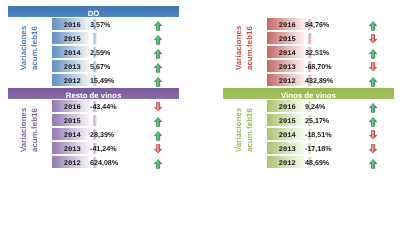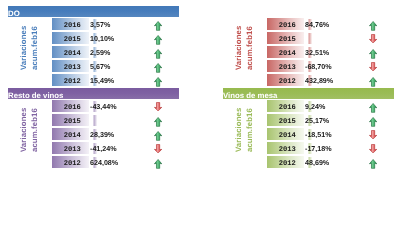--- a/index.html
+++ b/index.html
@@ -2,21 +2,21 @@
 <html><head>
 <meta charset="utf-8">
 <style>
   html,body{margin:0;padding:0;}
   body{width:400px;height:175px;background:#ffffff;overflow:hidden;
        font-family:"Liberation Sans", sans-serif;
        -webkit-font-smoothing:antialiased;text-rendering:geometricPrecision;}
   .board{position:relative;width:400px;height:175px;transform:translateZ(0);}
   .panel{position:absolute;width:185px;height:88px;}
   .hdr{position:absolute;left:8px;top:6.3px;width:171px;height:10.5px;
-       color:#ffffff;font-weight:bold;font-size:7.8px;
+       color:#ffffff;font-weight:bold;font-size:7.8px;text-align:center;
        line-height:15.4px;letter-spacing:0px;}
   .vlabel{position:absolute;left:18px;top:18px;width:26px;height:68px;}
   .vl{position:absolute;font-weight:bold;font-size:7.8px;white-space:nowrap;
       transform-origin:0 0;transform:rotate(-90deg);letter-spacing:0.1px;}
   .vl.l1{left:1.2px;top:51.6px;}
   .vl.l2{left:12px;top:51.6px;}
   .row{position:absolute;left:0;width:185px;height:12px;}
   .ycell{position:absolute;left:51.5px;top:0;width:37.5px;height:12px;
          font-size:7.15px;font-weight:bold;color:#1a1a1a;text-align:center;
          line-height:15.6px;box-sizing:border-box;}
@@ -60,21 +60,20 @@
             </defs>
             <path d="M38 4 L72 44 L53 40 L53 86 L23 86 L23 40 L4 44 Z" fill="url(#ag1)" stroke="#0d5f2b" stroke-width="5" stroke-linejoin="miter"></path>
           </svg>
         </div>
     </div>
     <div class="row" style="top:32.4px">
       <div class="ycell" style="background:linear-gradient(to right,rgb(98,143,196) 0%,rgb(136,170,210) 25%,rgb(188,207,230) 60%,rgb(239,243,249) 100%)">
         <span class="yt">2015</span>
       </div>
       <div class="sep" style="background:linear-gradient(to right,rgb(230,237,245) 0%,rgb(159,187,219) 30%,rgb(188,207,230) 55%,rgb(219,229,241) 80%,rgb(250,251,253) 100%)"></div>
-      <div class="pct">10,10%</div>
       <div class="arr">
           <svg viewBox="0 0 76 90" preserveAspectRatio="none">
             <defs>
               <linearGradient id="ag2" x1="0" y1="0" x2="1" y2="0">
                 <stop offset="0" stop-color="#0d5f2b"></stop>
                 <stop offset="0.18" stop-color="#34a85f"></stop>
                 <stop offset="0.42" stop-color="#6cc68c"></stop>
                 <stop offset="0.78" stop-color="#34a85f"></stop>
                 <stop offset="1" stop-color="#0d5f2b"></stop>
               </linearGradient>
@@ -368,21 +367,21 @@
               </linearGradient>
             </defs>
             <path d="M38 4 L72 44 L53 40 L53 86 L23 86 L23 40 L4 44 Z" fill="url(#ag15)" stroke="#0d5f2b" stroke-width="5" stroke-linejoin="miter"></path>
           </svg>
         </div>
     </div>
   </div>
 
   <div class="panel" style="left:215px;top:82px">
     <div class="hdr" style="background:linear-gradient(to bottom,hsl(79.6,43.9%,51.9%) 0%,hsl(79.6,43.1%,53.6%) 50%,hsl(79.6,41.9%,57.1%) 100%)">
-      <span>Vinos de mesa</span>
+      <span>Vinos de vinos</span>
     </div>
     <div class="vlabel">
       <div class="vl l1" style="color:#9bbb59">Variaciones</div>
       <div class="vl l2" style="color:#9bbb59">acum.feb16</div>
     </div>
     <div class="row" style="top:18.4px">
       <div class="ycell" style="background:linear-gradient(to right,rgb(168,196,111) 0%,rgb(189,210,145) 25%,rgb(218,230,194) 60%,rgb(246,249,240) 100%)">
         <span class="yt">2016</span>
       </div>
       <div class="sep" style="background:linear-gradient(to right,rgb(241,245,232) 0%,rgb(202,219,167) 30%,rgb(218,230,194) 55%,rgb(235,241,222) 80%,rgb(252,253,250) 100%)"></div>

